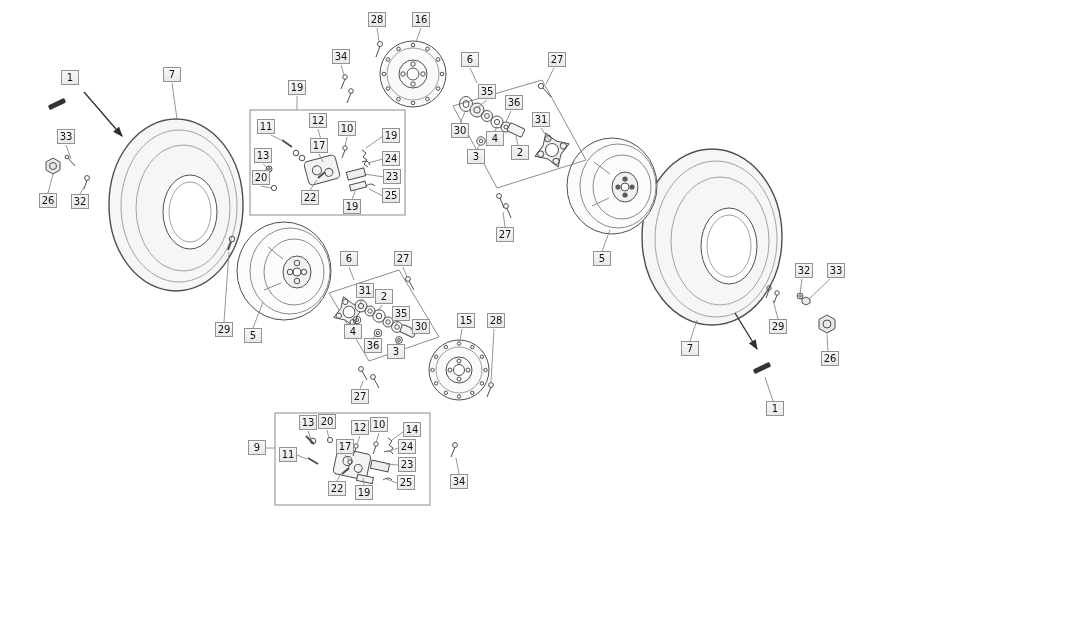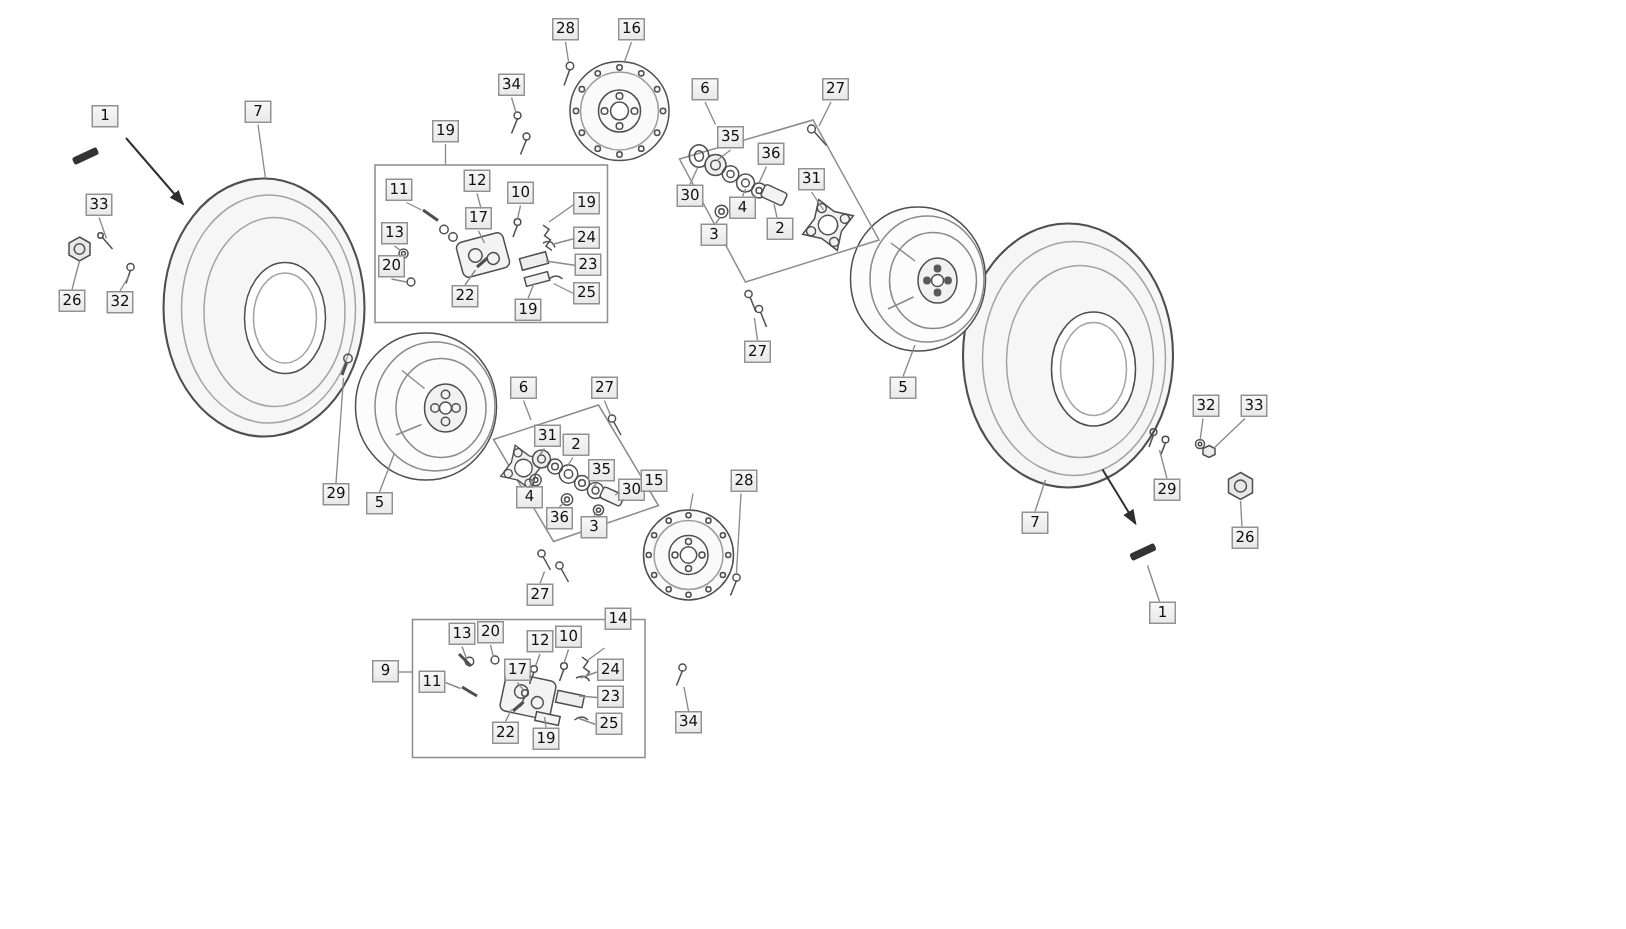--- a/index.html
+++ b/index.html
@@ -413,29 +413,29 @@
   <div class="callout" style="left:340px;top:251px">6</div>
   <div class="callout" style="left:394px;top:251px">27</div>
   <div class="callout" style="left:356px;top:283px">31</div>
   <div class="callout" style="left:375px;top:289px">2</div>
   <div class="callout" style="left:392px;top:306px">35</div>
   <div class="callout" style="left:412px;top:319px">30</div>
   <div class="callout" style="left:344px;top:324px">4</div>
   <div class="callout" style="left:364px;top:338px">36</div>
   <div class="callout" style="left:387px;top:344px">3</div>
   <div class="callout" style="left:351px;top:389px">27</div>
-  <div class="callout" style="left:427px;top:313px">15</div>
+  <div class="callout" style="left:457px;top:313px">15</div>
   <div class="callout" style="left:487px;top:313px">28</div>
   <div class="callout" style="left:450px;top:474px">34</div>
   <div class="callout" style="left:248px;top:440px">9</div>
   <div class="callout" style="left:299px;top:415px">13</div>
   <div class="callout" style="left:318px;top:414px">20</div>
   <div class="callout" style="left:351px;top:420px">12</div>
   <div class="callout" style="left:370px;top:417px">10</div>
-  <div class="callout" style="left:403px;top:405px">14</div>
+  <div class="callout" style="left:403px;top:422px">14</div>
   <div class="callout" style="left:279px;top:447px">11</div>
   <div class="callout" style="left:336px;top:439px">17</div>
   <div class="callout" style="left:398px;top:439px">24</div>
   <div class="callout" style="left:398px;top:457px">23</div>
   <div class="callout" style="left:328px;top:481px">22</div>
   <div class="callout" style="left:355px;top:485px">19</div>
   <div class="callout" style="left:397px;top:475px">25</div>
 
 </div>
 

